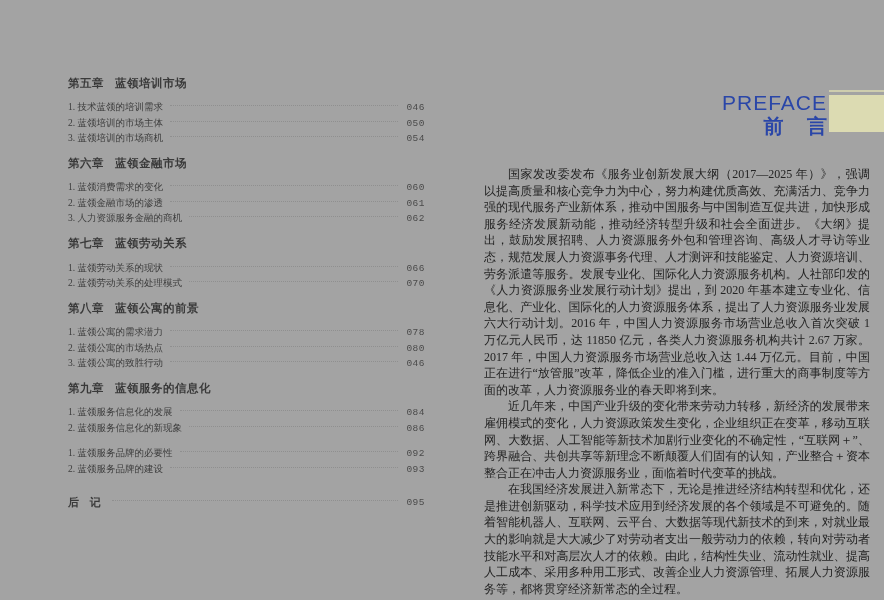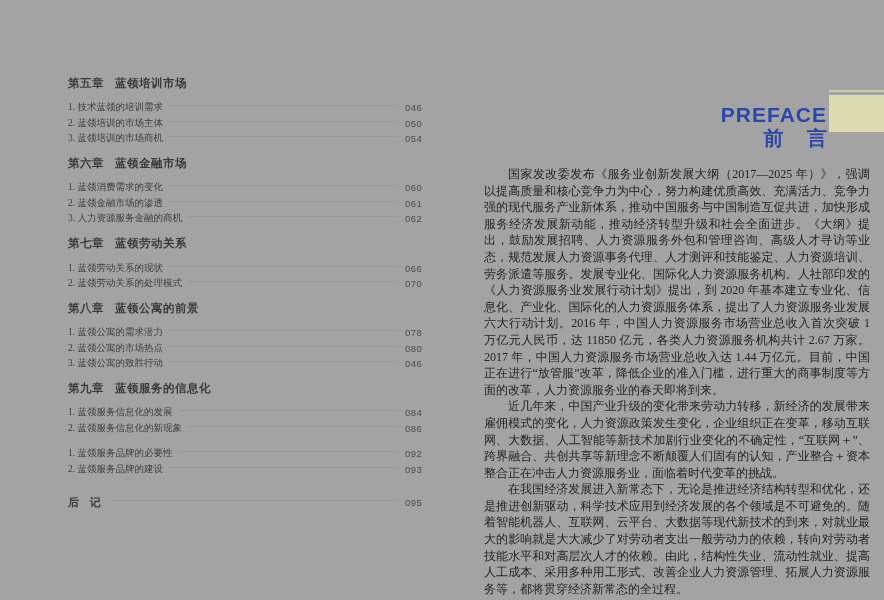--- a/index.html
+++ b/index.html
@@ -40,24 +40,25 @@
     font-size: 9.5px;
     color: #3c3c3c;
   }
   .toc-item .dots {
     flex: 1;
     border-bottom: 1px dotted #8f8f8f;
     margin: 0 7px;
     transform: translateY(-2px);
   }
   .toc-item .pg {
-    font-family: Liberation Sans, sans-serif;
+    font-family: Liberation Mono, monospace;
     font-size: 9.5px;
     color: #4a4a4a;
     min-width: 20px;
+    text-align: right;
     letter-spacing: 0.5px;
   }
   #afterword-row {
     margin-top: 18px;
     height: 15.4px;
   }
   #afterword-row .aw-label {
     font-weight: bold;
     font-size: 11px;
     letter-spacing: 4px;
@@ -68,24 +69,23 @@
   #preface-header {
     position: absolute;
     top: 92px;
     right: 57px;
     text-align: right;
     color: var(--accent-blue, #2a46a8);
     font-family: "Liberation Sans", sans-serif;
   }
   #preface-title-en {
     font-size: 21px;
-    font-weight: bold;
+    font-weight: normal;
     line-height: 22px;
     letter-spacing: 1px;
-    margin-top: 12px;
   }
   #preface-title-zh {
     font-size: 20px;
     font-weight: bold;
     line-height: 25px;
     letter-spacing: 9px;
     margin-right: -9px; 
   }
   #deco-line {
     position: absolute;

